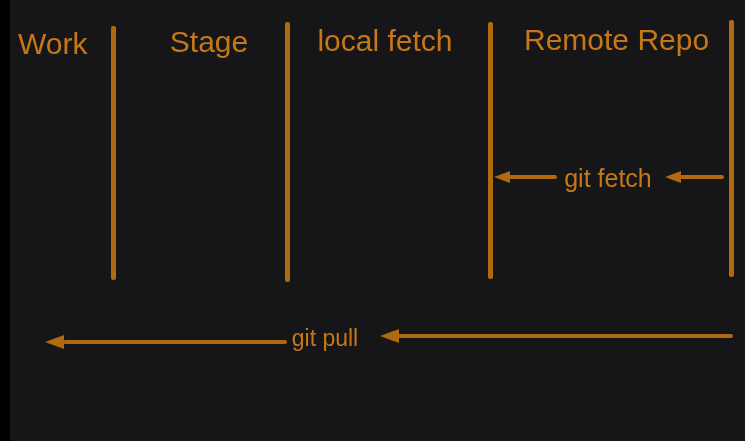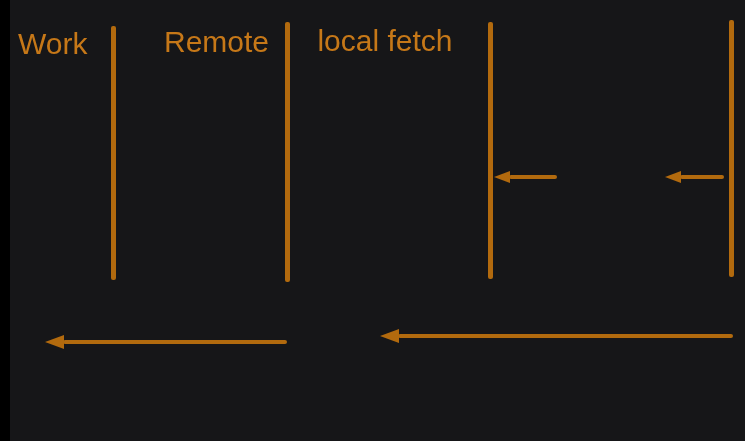--- a/index.html
+++ b/index.html
@@ -89,32 +89,35 @@
   .pull-label      {left:279px;top:325px;width:72px;text-align:center;}
   .pull-right-head {left:370px;top:329px;}
   .pull-right-shaft{left:388px;top:334px;width:335px;}
 </style>
 </head>
 <body>
 
 <div class="canvas">
 
   <div class="col-label l-work">Work</div>
-  <div class="col-label centered l-stage">Remote</div>
+  <div class="col-label centered l-stage">Stage</div>
   <div class="col-label centered l-local">local fetch</div>
+  <div class="col-label centered l-remote">Remote Repo</div>
 
   <div class="vline v-work-stage"></div>
   <div class="vline v-stage-local"></div>
   <div class="vline v-local-remote"></div>
   <div class="vline v-remote-right"></div>
 
   <div class="head-left fetch-left-head"></div>
   <div class="shaft fetch-left-shaft"></div>
+  <div class="arrow-label fetch-label">git fetch</div>
   <div class="head-left fetch-right-head"></div>
   <div class="shaft fetch-right-shaft"></div>
 
   <div class="head-left big pull-left-head"></div>
   <div class="shaft pull-left-shaft"></div>
+  <div class="arrow-label pull-label">git pull</div>
   <div class="head-left big pull-right-head"></div>
   <div class="shaft pull-right-shaft"></div>
 
 
 </div>
 
 </body></html>

